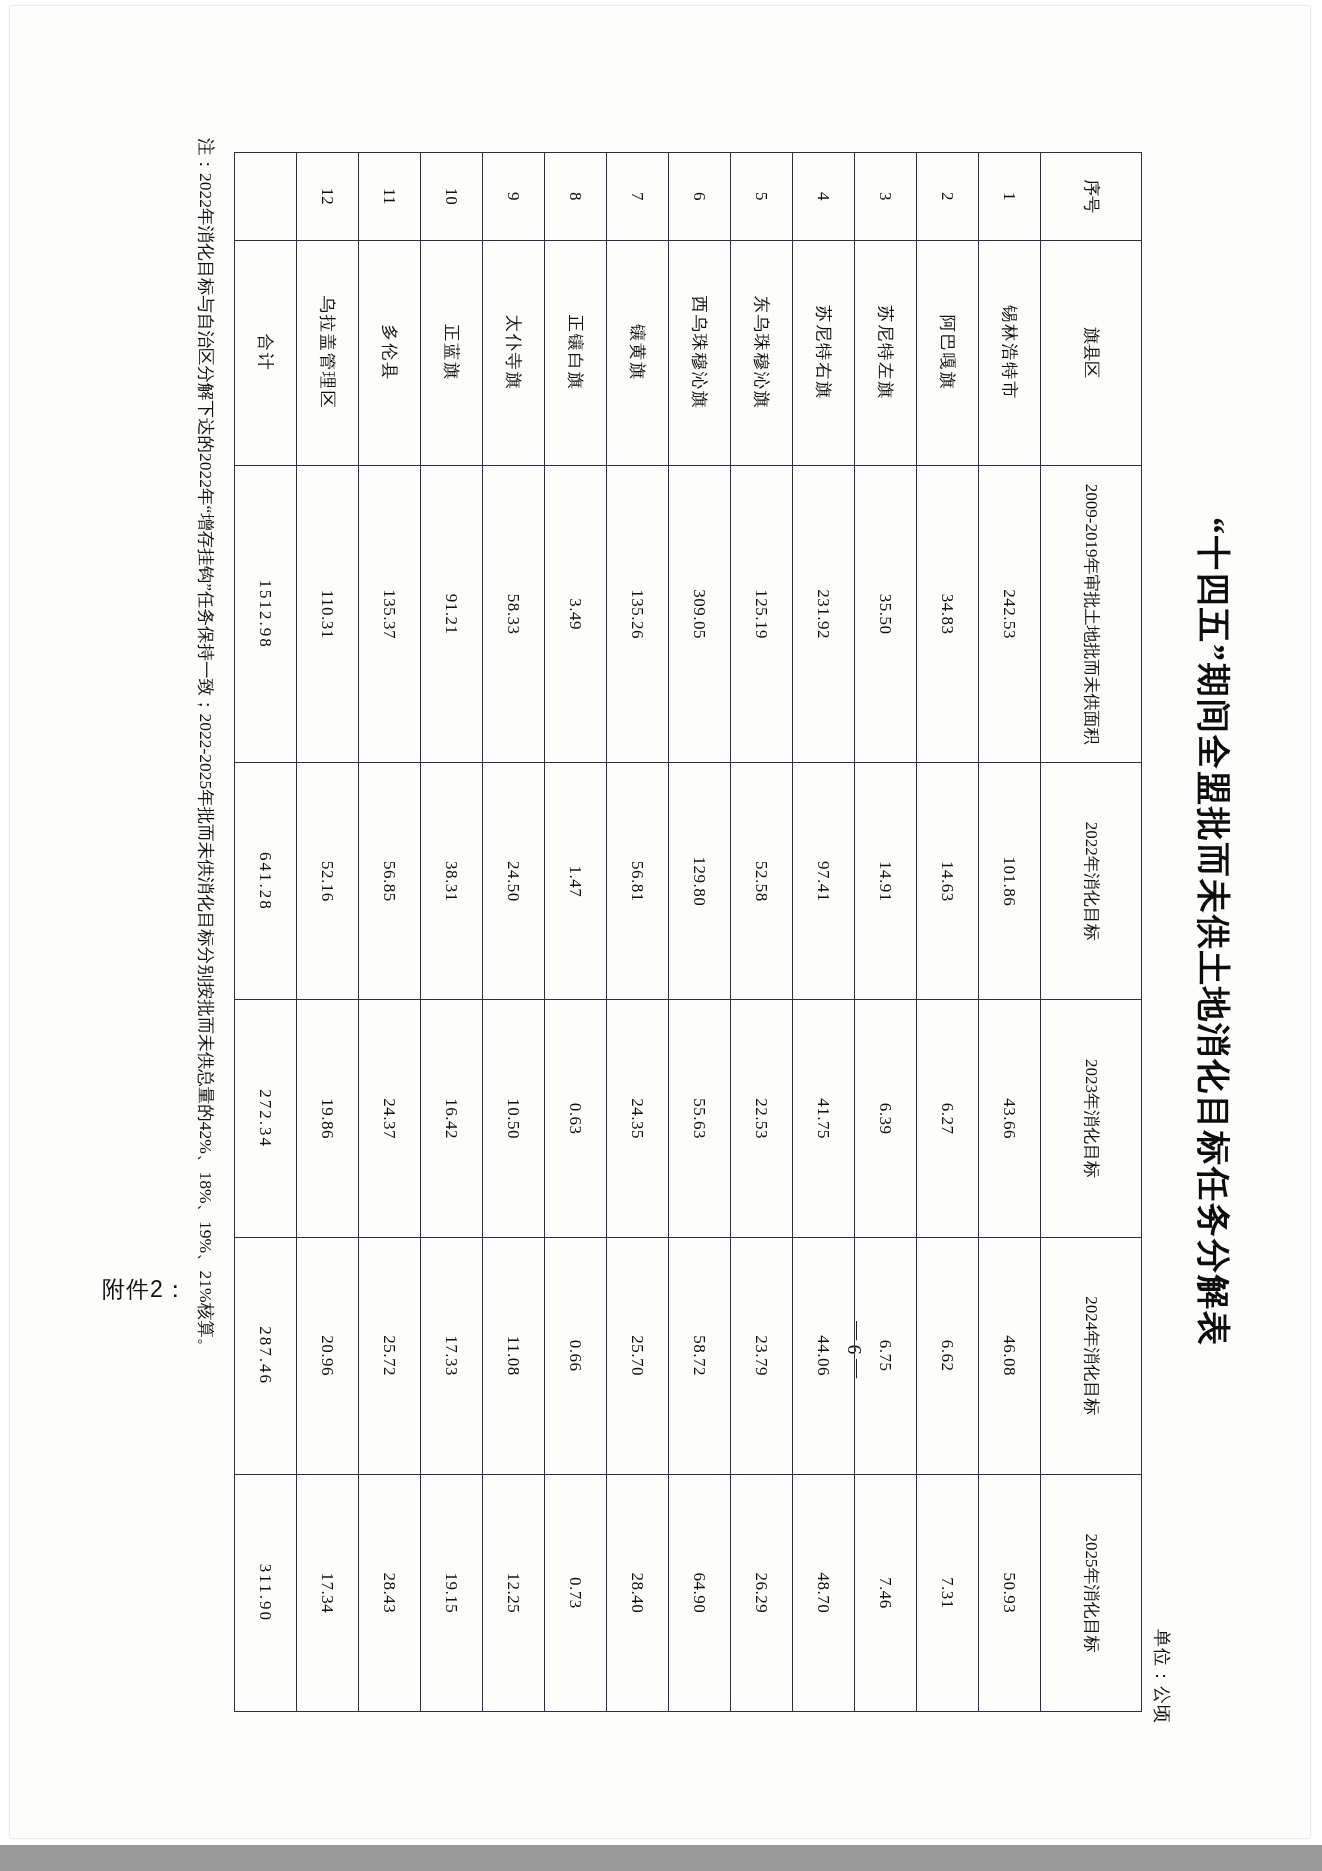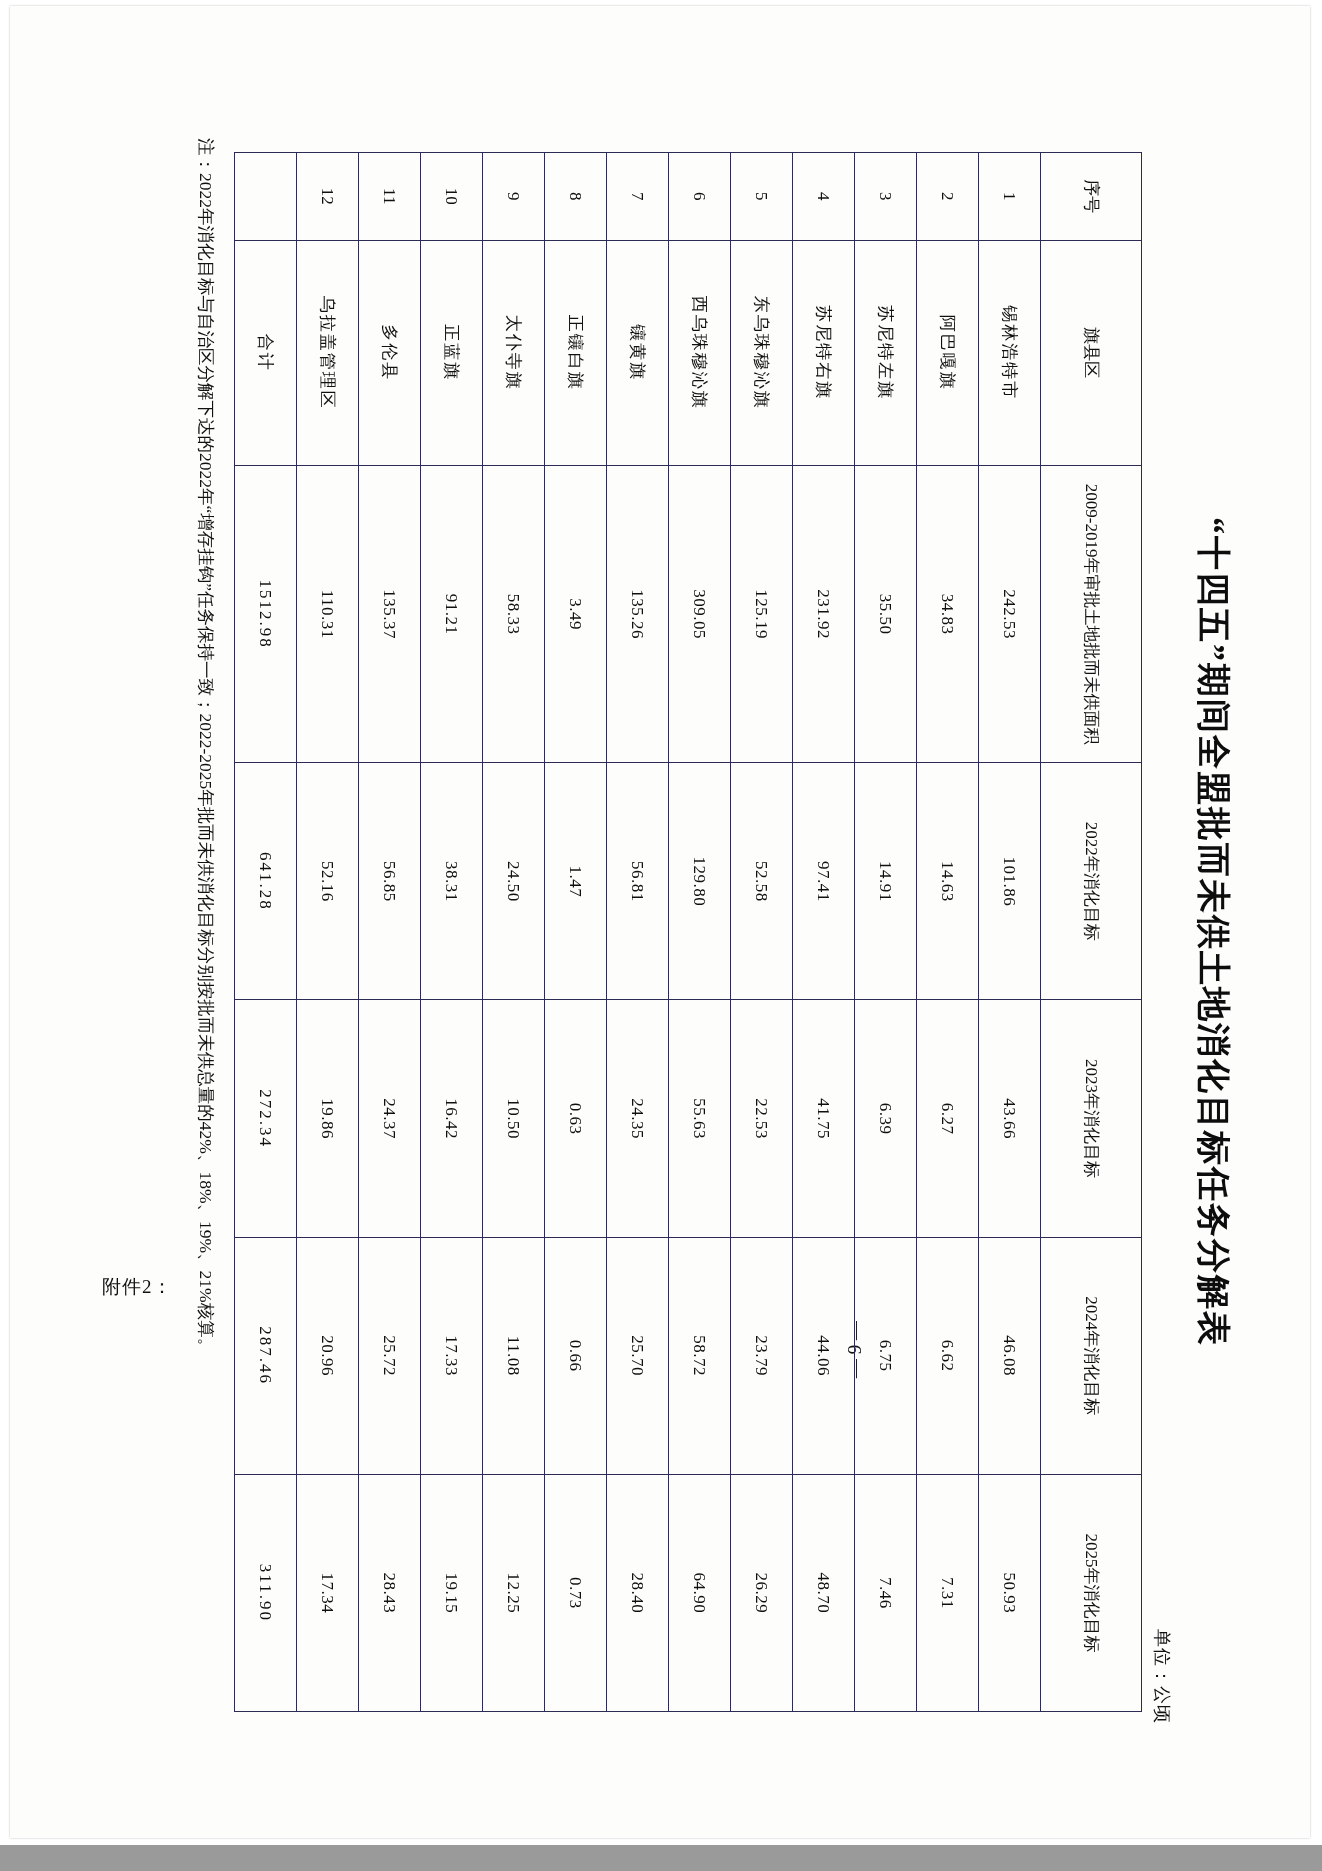--- a/index.html
+++ b/index.html
@@ -35,24 +35,24 @@
     height: 1832px;
     background: #fdfdfb;
     box-shadow: 0 0 2px rgba(0,0,0,0.25);
   }
 
   
   .attach-label {
     position: absolute;
     left: 92px;
     top: 1268px;
-    font-size: 19px;
+    font-size: 23px;
     letter-spacing: 1px;
     color: #111;
-    font-family: Liberation Serif, serif;
+    font-family: Liberation Sans, sans-serif;
   }
 
   
   .page-number {
     position: absolute;
     left: 834px;
     top: 1372px;
     font-size: 19px;
     color: #111;
     transform: rotate(-90deg);

